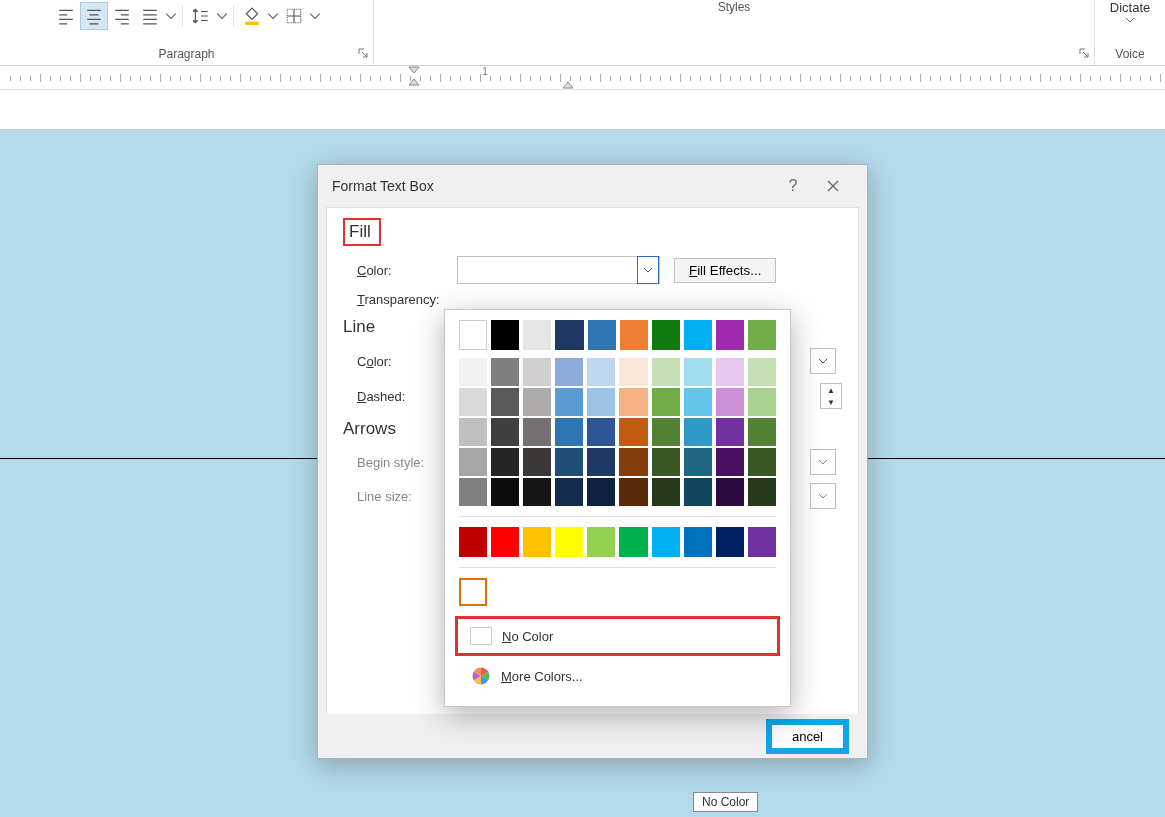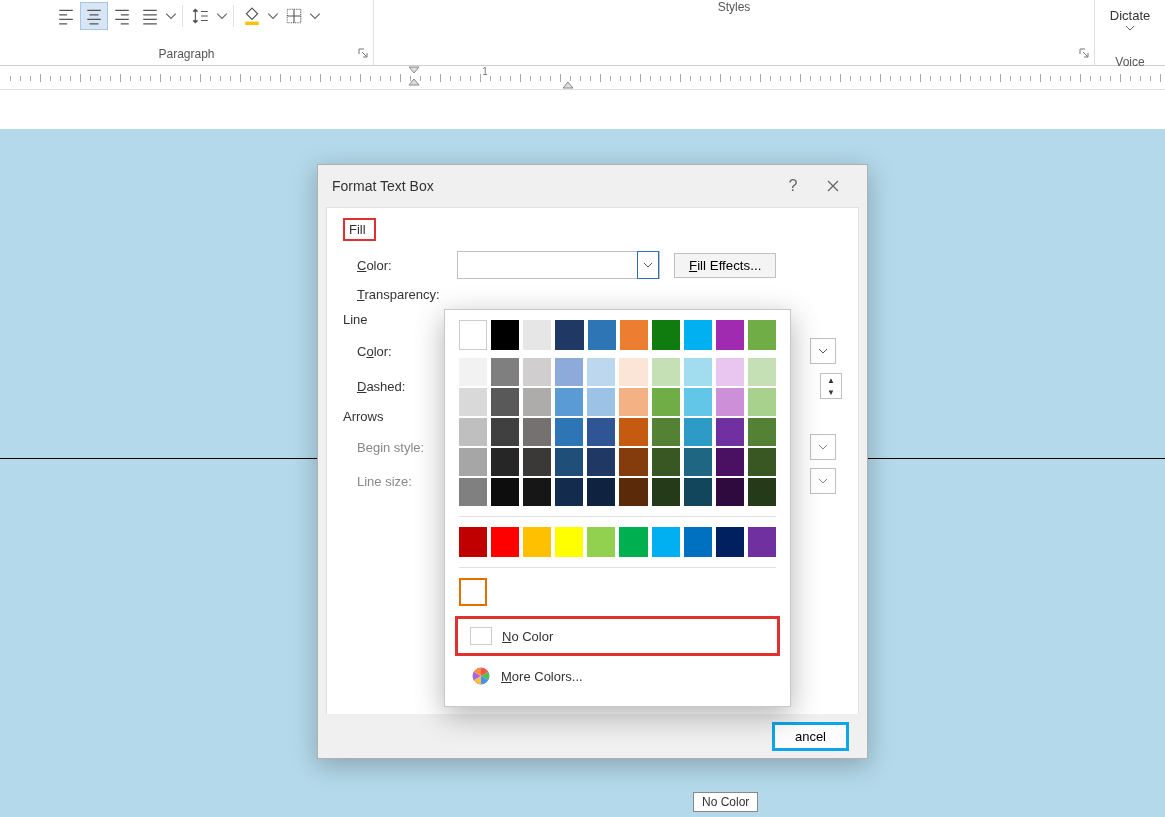--- a/index.html
+++ b/index.html
@@ -26,34 +26,34 @@
   .hr-line{position:absolute;top:368px;left:0;right:0;height:1px;background:#000;}
   .dlg{position:absolute;left:317px;top:164px;width:551px;height:595px;background:#f0f0f0;border:1px solid #b0b0b0;box-shadow:0 6px 24px rgba(0,0,0,.25);}
   .dlg-title{display:flex;align-items:center;height:42px;padding:0 14px;font-size:14px;color:#333;}
   .dlg-title .spacer{flex:1;}
   .dlg-title .win-btn{width:40px;height:36px;display:flex;align-items:center;justify-content:center;color:#666;font-size:16px;}
   .dlg-body{padding:4px 16px;background:#fff;margin:0 8px;border:1px solid #e0e0e0;height:512px;position:relative;}
   .tabs{display:flex;border-bottom:1px solid #d0d0d0;margin-bottom:10px;}
   .tab{padding:8px 20px;font-size:13px;color:#444;border:1px solid transparent;border-bottom:none;background:#f0f0f0;}
   .tab.active{background:#fff;border-color:#d0d0d0;position:relative;top:1px;}
   .tab.disabled{color:#aaa;}
-  .section-label{font-size:13px;color:#333;padding:6px 0;}
+  .section-label{font-size:17px;color:#333;padding:6px 0;}
   .fill-label{border:2px solid #e03030;padding:2px 8px 2px 4px;display:inline-block;}
   .form-row{display:flex;align-items:center;padding:4px 0 4px 14px;gap:0;}
   .form-row .lab{width:100px;color:#333;}
   .color-combo{width:203px;height:28px;border:1px solid #c0c0c0;background:#fff;display:flex;align-items:center;position:relative;}
   .color-combo .dropdown{position:absolute;right:0;top:-1px;width:22px;height:28px;border:1px solid #2a6fc0;display:flex;align-items:center;justify-content:center;background:#fff;}
   .color-combo .swatch{width:24px;height:20px;margin-left:2px;background:#000;}
   .small-combo{width:26px;height:24px;border:1px solid #c0c0c0;background:#fff;display:flex;align-items:center;justify-content:center;}
   .fill-effects{margin-left:14px;border:1px solid #c0c0c0;background:#f4f4f4;padding:4px 14px;}
   .spinner{width:22px;height:26px;border:1px solid #c0c0c0;display:flex;flex-direction:column;}
   .spinner div{flex:1;display:flex;align-items:center;justify-content:center;font-size:8px;}
   .arrows-row .lab{color:#888;}
   .dlg-footer{position:absolute;bottom:0;left:0;right:0;height:44px;background:#f0f0f0;display:flex;align-items:center;justify-content:flex-end;padding:0 18px;gap:10px;}
-  .dlg-btn{border:3px solid #0ea5e9;background:#fdfdfd;padding:4px 20px;font-size:13px;}
+  .dlg-btn{border:6px solid #0ea5e9;background:#fdfdfd;padding:4px 20px;font-size:13px;}
   
   .color-popup{position:absolute;left:444px;top:309px;width:347px;background:#fff;border:1px solid #c8c8c8;box-shadow:0 8px 28px rgba(0,0,0,.3);z-index:50;}
   .cp-inner{padding:10px 14px;}
   .cp-head{font-weight:700;color:#222;font-size:14px;margin:6px 0 8px;}
   .swatch-row{display:flex;gap:4px;margin-bottom:2px;}
   .sw{width:30px;height:30px;}
   .sw.med{height:28px;}
   .cp-divider{height:1px;background:#e0e0e0;margin:10px 0;}
   .recent-sw{width:28px;height:28px;border:2px solid #e07000;}
   .no-color-row{display:flex;align-items:center;gap:10px;padding:8px 12px;border:3px solid #e03030;margin:0 -4px;}
@@ -140,21 +140,21 @@
   </div>
 
   <div class="ribbon-group styles-group">
     <div class="ribbon-label">Styles</div>
     <div class="launcher"><svg viewBox="0 0 12 12">
           <path d="M2 2h5M2 2v5M5 5l5 5M10 6v4h-4" fill="none" stroke="#777"></path>
         </svg></div>
   </div>
 
 
-  <div class="ribbon-group voice-group" style="border-right:none;margin-top:8px;">
+  <div class="ribbon-group voice-group" style="border-right:none;">
     <div style="display:flex;flex-direction:column;align-items:center;padding-top:0;">
       <span>Dictate</span>
       <svg width="10" height="10" viewBox="0 0 10 10">
           <path d="M1 3l4 4 4-4" fill="none" stroke="#666"></path>
         </svg>
     </div>
     <div class="ribbon-label">Voice</div>
   </div>
 </div>
 

